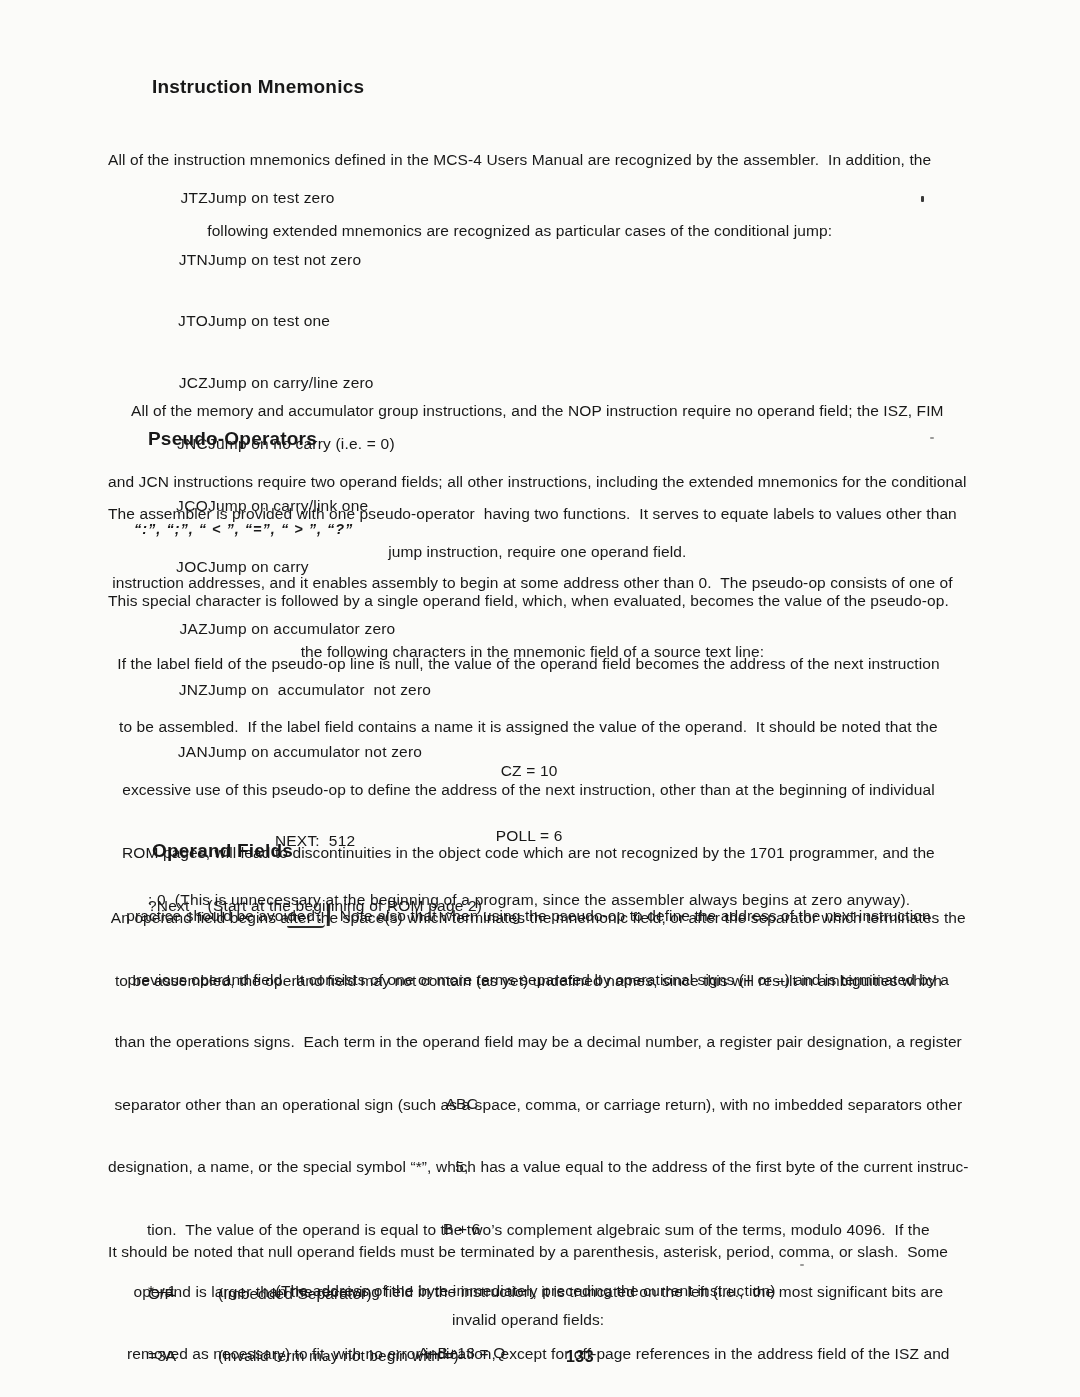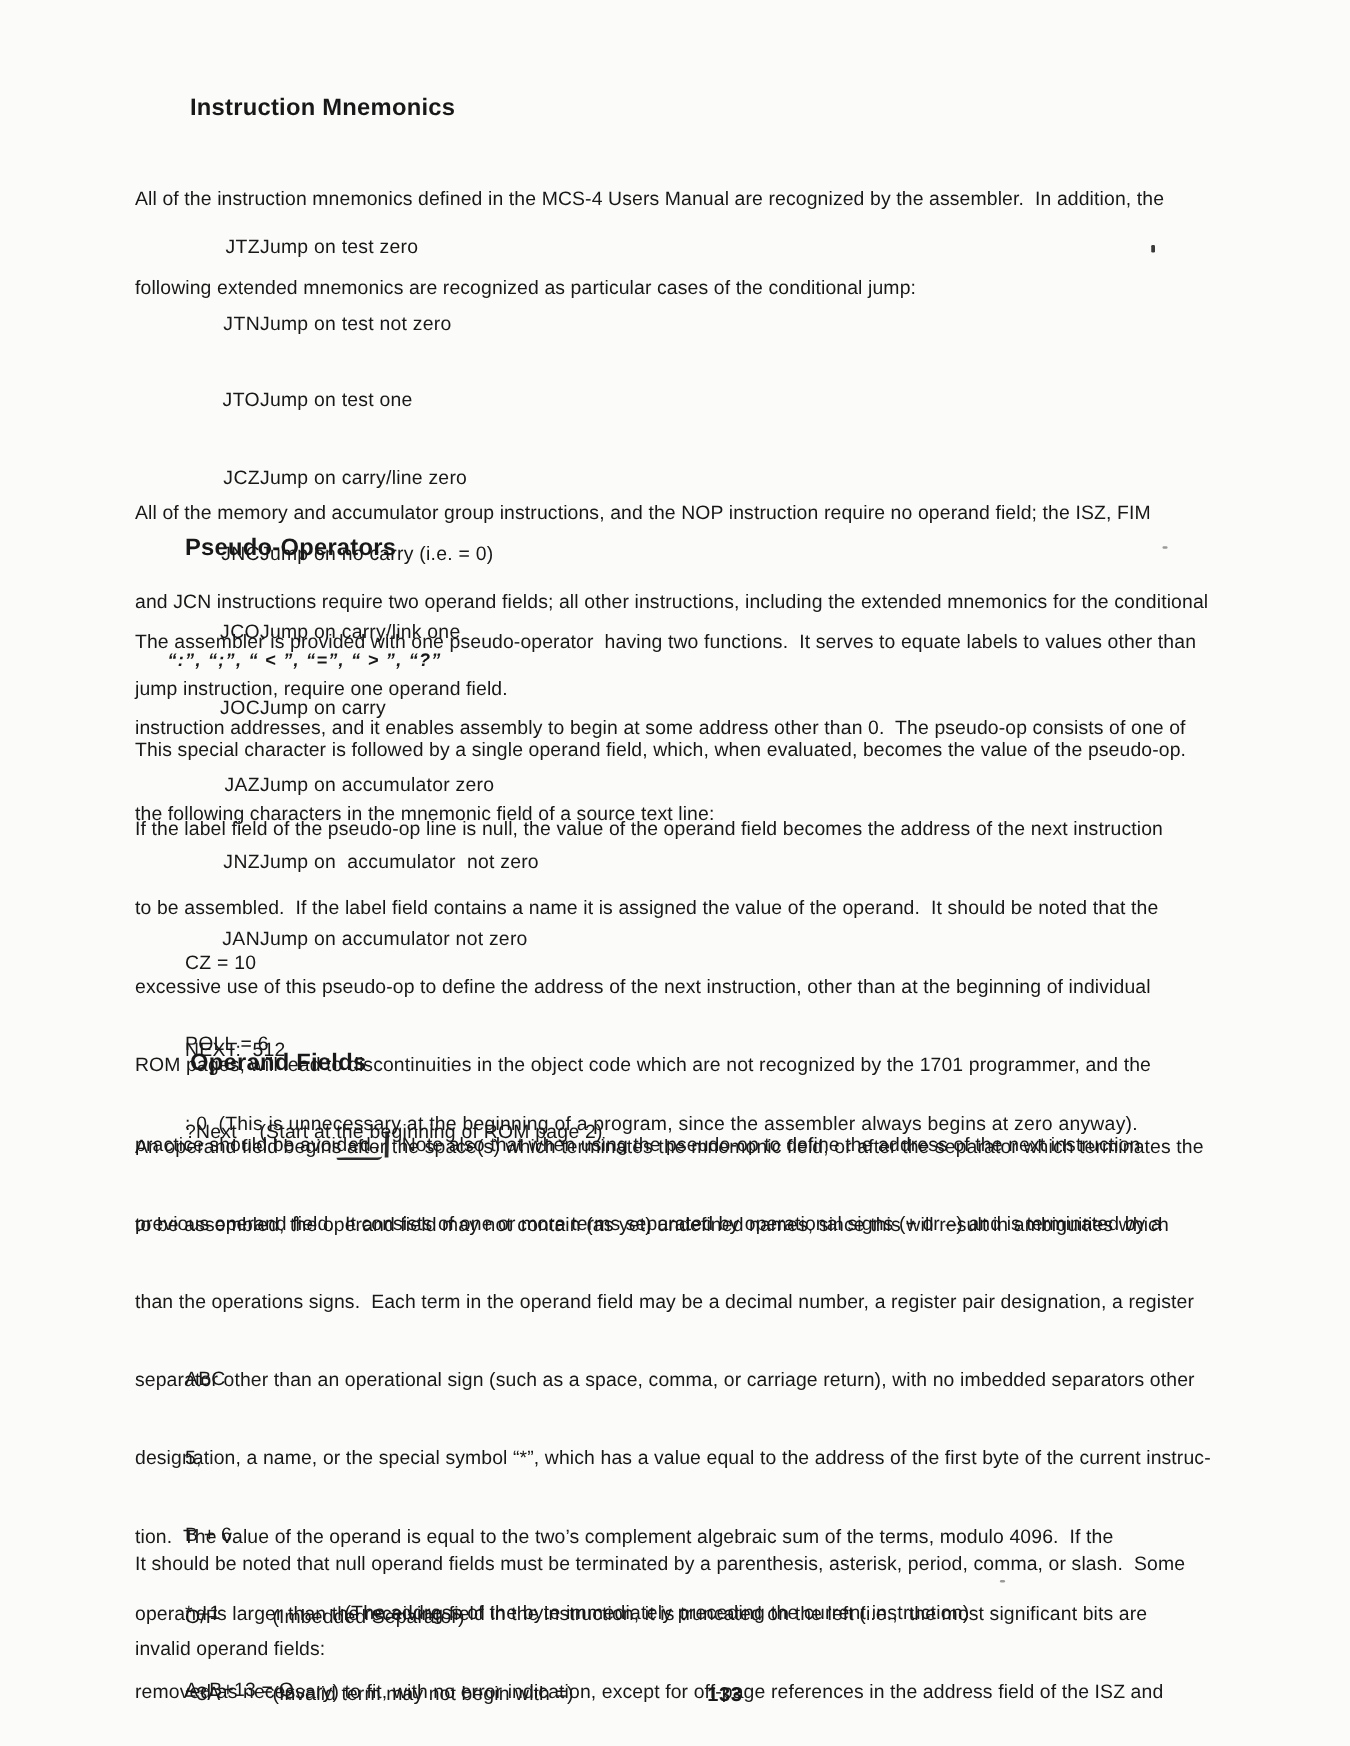--- a/index.html
+++ b/index.html
@@ -9,21 +9,21 @@
     margin:0 auto;
     background:#fbfbf9;
     color:#181818;
     font-family:"Liberation Sans","DejaVu Sans",sans-serif;
     font-size:15.5px;
     letter-spacing:.1px;
     overflow:hidden;
   }
   .abs{position:absolute;white-space:pre;}
   .heading{font-weight:700;font-size:19px;letter-spacing:.2px;}
-  .ln{display:block;}
+  .ln{display:block;text-align:center;}
   .para{line-height:21.5px;}
   .mrow{display:block;}
   .mcode{display:inline-block;min-width:68px;font-weight:400;letter-spacing:.3px;text-align:right;}
   .mdesc{letter-spacing:.2px;}
   .icode{display:inline-block;min-width:70px;}
   .mono-ex{letter-spacing:.2px;}
   .chars-line{font-style:italic;letter-spacing:1px;font-weight:700;font-size:14.5px;}
   .penbox{border-bottom:2.5px solid #2c2c2c;border-radius:0 0 4px 2px;font-family:Liberation Mono, monospace;}
   .penbar{display:inline-block;width:2.5px;height:21px;background:#2c2c2c;margin:0 6px -5px 2px;transform:rotate(1.5deg);}
   .pagenum{left:0;width:100%;text-align:center;font-weight:700;font-size:16px;letter-spacing:.5px;margin-left:40px;}

